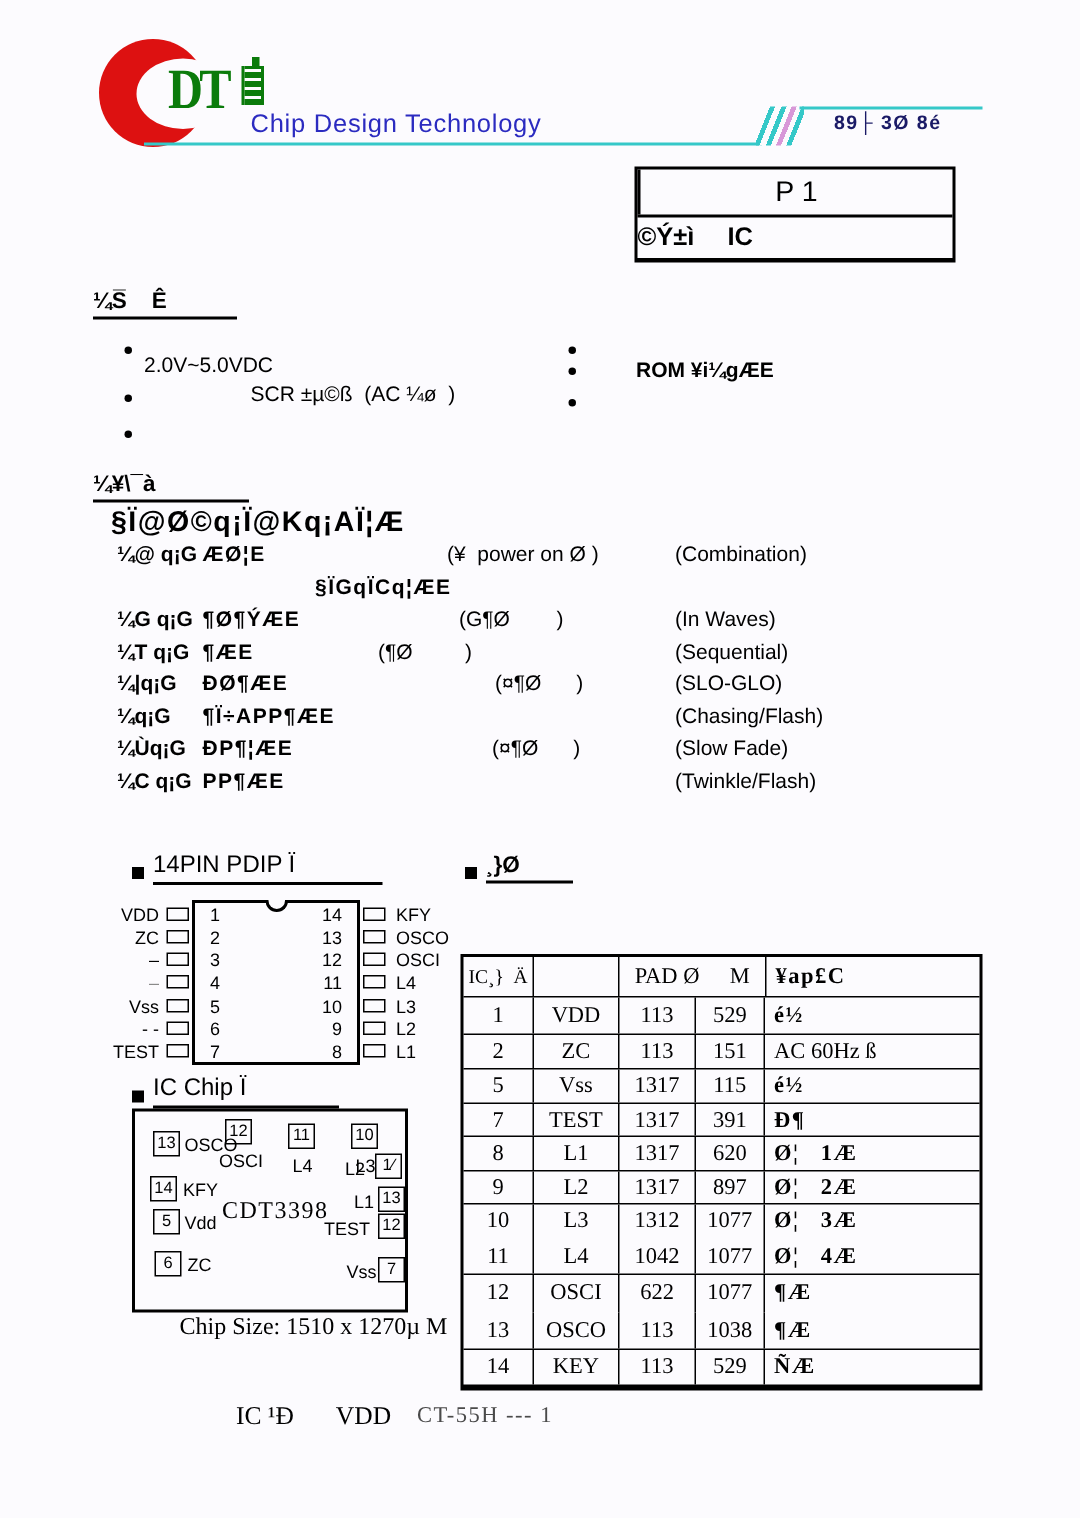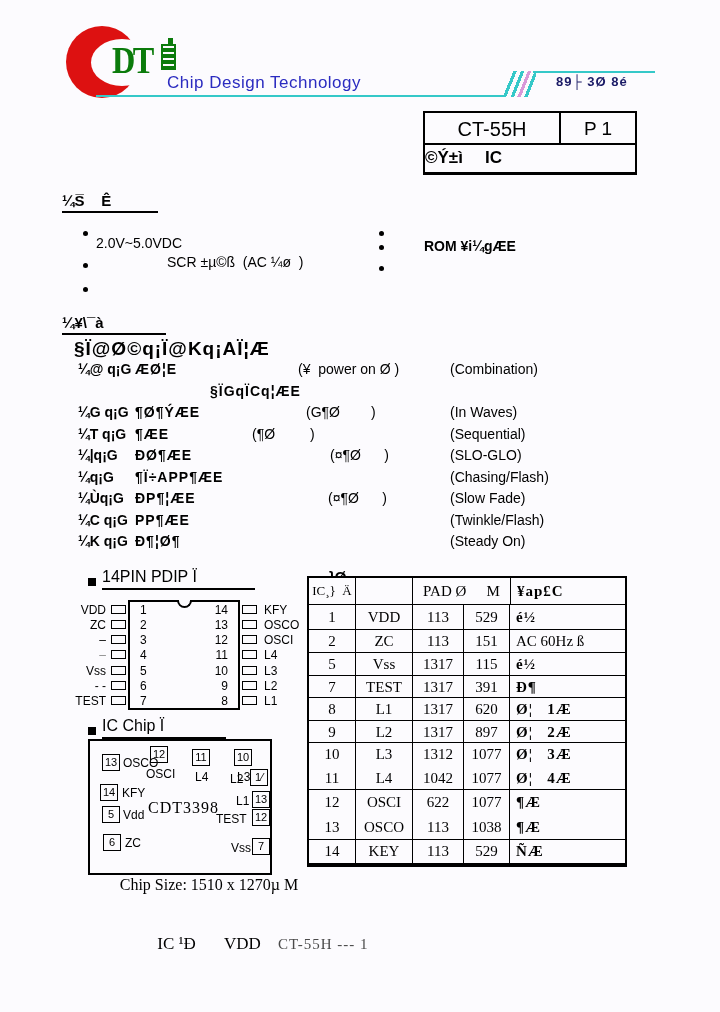--- a/index.html
+++ b/index.html
@@ -82,21 +82,21 @@
   .chipbox { left:88px; top:739px; width:184px; height:136px; border:2px solid #000; }
   .pad { position:absolute; width:18px; height:17px; border:1.5px solid #000; text-align:center;
     font-size:11px; line-height:14px; background:#fcfbfe; }
   .padlab { position:absolute; font-size:12px; white-space:nowrap; }
   .chip-part { position:absolute; left:58px; top:58px; font-family:"Liberation Serif", serif; font-size:16px; letter-spacing:1px; }
   .chip-size { left:93px; top:876px; width:232px; text-align:center; font-size:16px; }
   .chip-back { left:93px; top:895px; width:232px; text-align:center; font-size:17px;margin-top:39px; }
   .chip-back .gap { display:inline-block; width:28px; }
 
   
-  .ptable { left:307px; top:576px; width:320px; border:2px solid #000; border-bottom:4px solid #000;
+  .ptable { left:307px; top:636px; width:348px; border:2px solid #000; border-bottom:4px solid #000;
     font-family:"Liberation Serif", serif; font-size:15px; background:#fcfbfe; }
   .trow { display:flex; border-bottom:1px solid #000; }
   .trow:last-child { border-bottom:none; }
   .trow.nb { border-bottom:none; }
   .tc { border-right:1px solid #000; text-align:center; overflow:hidden; white-space:nowrap; }
   .c1 { width:47px; } .c2 { width:57px; } .c3 { width:51px; } .c4 { width:46px; }
   .c5 { flex:1; border-right:none; text-align:left; padding-left:6px; }
   .hmerge { width:98px; display:flex; justify-content:space-around; }
   .hdr { height:27px; line-height:26px; }
   .h25 { height:25px; line-height:25px; } .h23 { height:23px; line-height:23px; }
@@ -114,21 +114,20 @@
   <div class="abs logo-dt">DT</div>
   <div class="abs logo-glyph"></div>
   <div class="abs brand">Chip Design Technology</div>
   <div class="abs rule-low"></div>
   <div class="abs slash"></div>
   <div class="abs rule-high"></div>
   <div class="abs date">89├ 3Ø 8é</div>
 
   <div class="abs ttable">
     <div class="row1">
-      <div class="cell-model">CT-55H</div>
       <div class="cell-page">P 1</div>
     </div>
     <div class="row2">
       <span>©Ý±ì</span><span class="gap"></span><span>IC</span>
     </div>
   </div>
 
   <div class="abs feat-head h-underline">¼S̅&nbsp;&nbsp;&nbsp;&nbsp;Ê</div>
   <div class="abs dot" style="left:83px;top:231px;"></div>
   <div class="abs ftext" style="left:96px;top:235px;">2.0V~5.0VDC</div>
@@ -179,25 +178,20 @@
     <span class="fl">¼Ùq¡G</span>
     <span class="fd">ÐP¶¦ÆE</span>
     <span class="fp">(¤¶Ø&nbsp;&nbsp;&nbsp;&nbsp;&nbsp;&nbsp;)</span>
     <span class="fe">(Slow Fade)</span>
   </div>
   <div class="abs fr fr7" style="top:512px;">
     <span class="fl">¼C q¡G</span>
     <span class="fd">PP¶ÆE</span>
     <span class="fe">(Twinkle/Flash)</span>
   </div>
-  <div class="abs fr fr8" style="top:533px;">
-    <span class="fl">¼K q¡G</span>
-    <span class="fd">Ð¶¦Ø¶</span>
-    <span class="fe">(Steady On)</span>
-  </div>
 
   <div class="abs sqb" style="left:88px;top:578px;"></div>
   <div class="abs pdip-title h-underline">14PIN PDIP Ï</div>
 
   <div class="abs pdip">
     <div class="pdip-body"></div>
     <div class="pdip-notch"></div>
 
     <div class="prow" style="top:9px;">
       <span class="lp-label">VDD</span>

